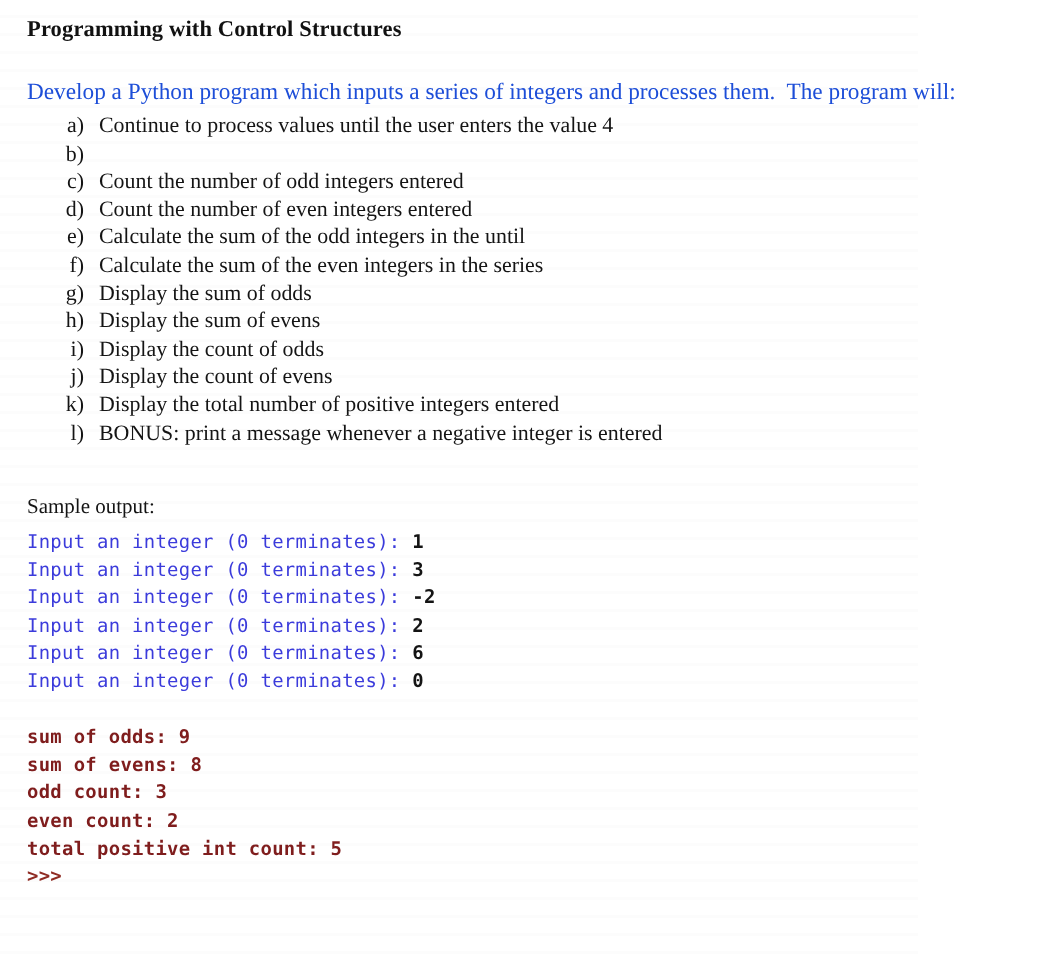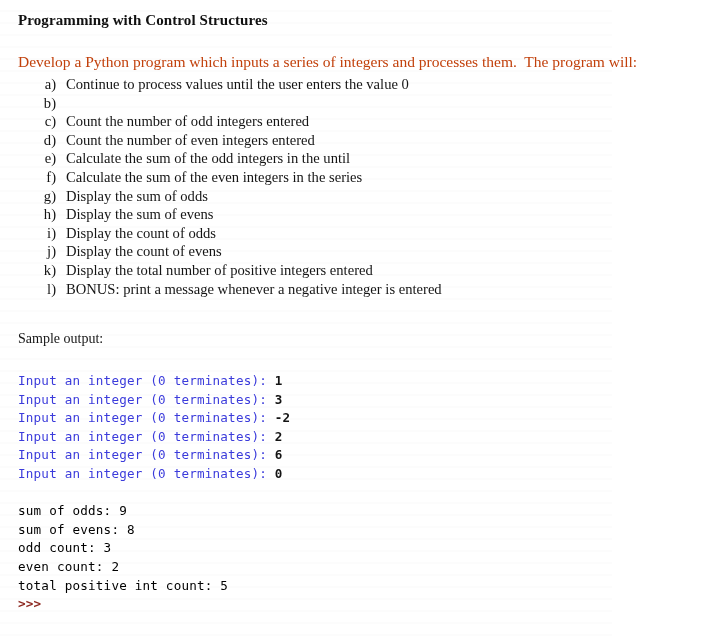--- a/index.html
+++ b/index.html
@@ -34,21 +34,21 @@
   }
 
   
   .intro {
     position: absolute;
     left: 18px;
     top: 36px;
     width: 670px;
     font-size: 15.5px;
     line-height: 19px;
-    color: #c2410c;
+    color: #1d4ed8;
     white-space: pre;
   }
 
   
   .req-list {
     position: absolute;
     left: 18px;
     top: 75px;
     width: 640px;
   }
@@ -86,37 +86,36 @@
 
   
   .console {
     position: absolute;
     left: 18px;
     top: 352px;
     font-family: "DejaVu Sans Mono", "Liberation Mono", monospace;
     font-size: 12.6px;
     line-height: 18.6px;
     letter-spacing: 0.2px;
-    margin-top: 20px;
   }
   .console-block { display: block; }
   .console-gap { display: block; height: 18.6px; }
   .console-line {
     display: block;
     white-space: pre;
     color: #3b3bdb;
     height: 18.6px;
     line-height: 18.6px;
   }
   .console-line .prompt { color: #3b3bdb; }
   .console-line .entered {
     color: #141414;
     font-weight: bold;
   }
-  .console-line.result { color: #000000; }
+  .console-line.result { color: #7f1d1d; font-weight: bold; }
   .console-line.shell-prompt {
     color: #8f2b23;
     font-weight: bold;
   }
 
   
   .scan-texture {
     position: absolute;
     left: 0;
     top: 0;
@@ -139,21 +138,21 @@
 
   <div class="scan-texture"></div>
 
   <h1 class="doc-title">Programming with Control Structures</h1>
 
   <p class="intro">Develop a Python program which inputs a series of integers and processes them.  The program will:</p>
 
   <div class="req-list">
     <div class="req-item">
       <span class="req-marker">a)</span>
-      <span class="req-text">Continue to process values until the user enters the value 0</span>
+      <span class="req-text">Continue to process values until the user enters the value 4</span>
     </div>
     <div class="req-item">
       <span class="req-marker">b)</span>
     </div>
     <div class="req-item">
       <span class="req-marker">c)</span>
       <span class="req-text">Count the number of odd integers entered</span>
     </div>
     <div class="req-item">
       <span class="req-marker">d)</span>

